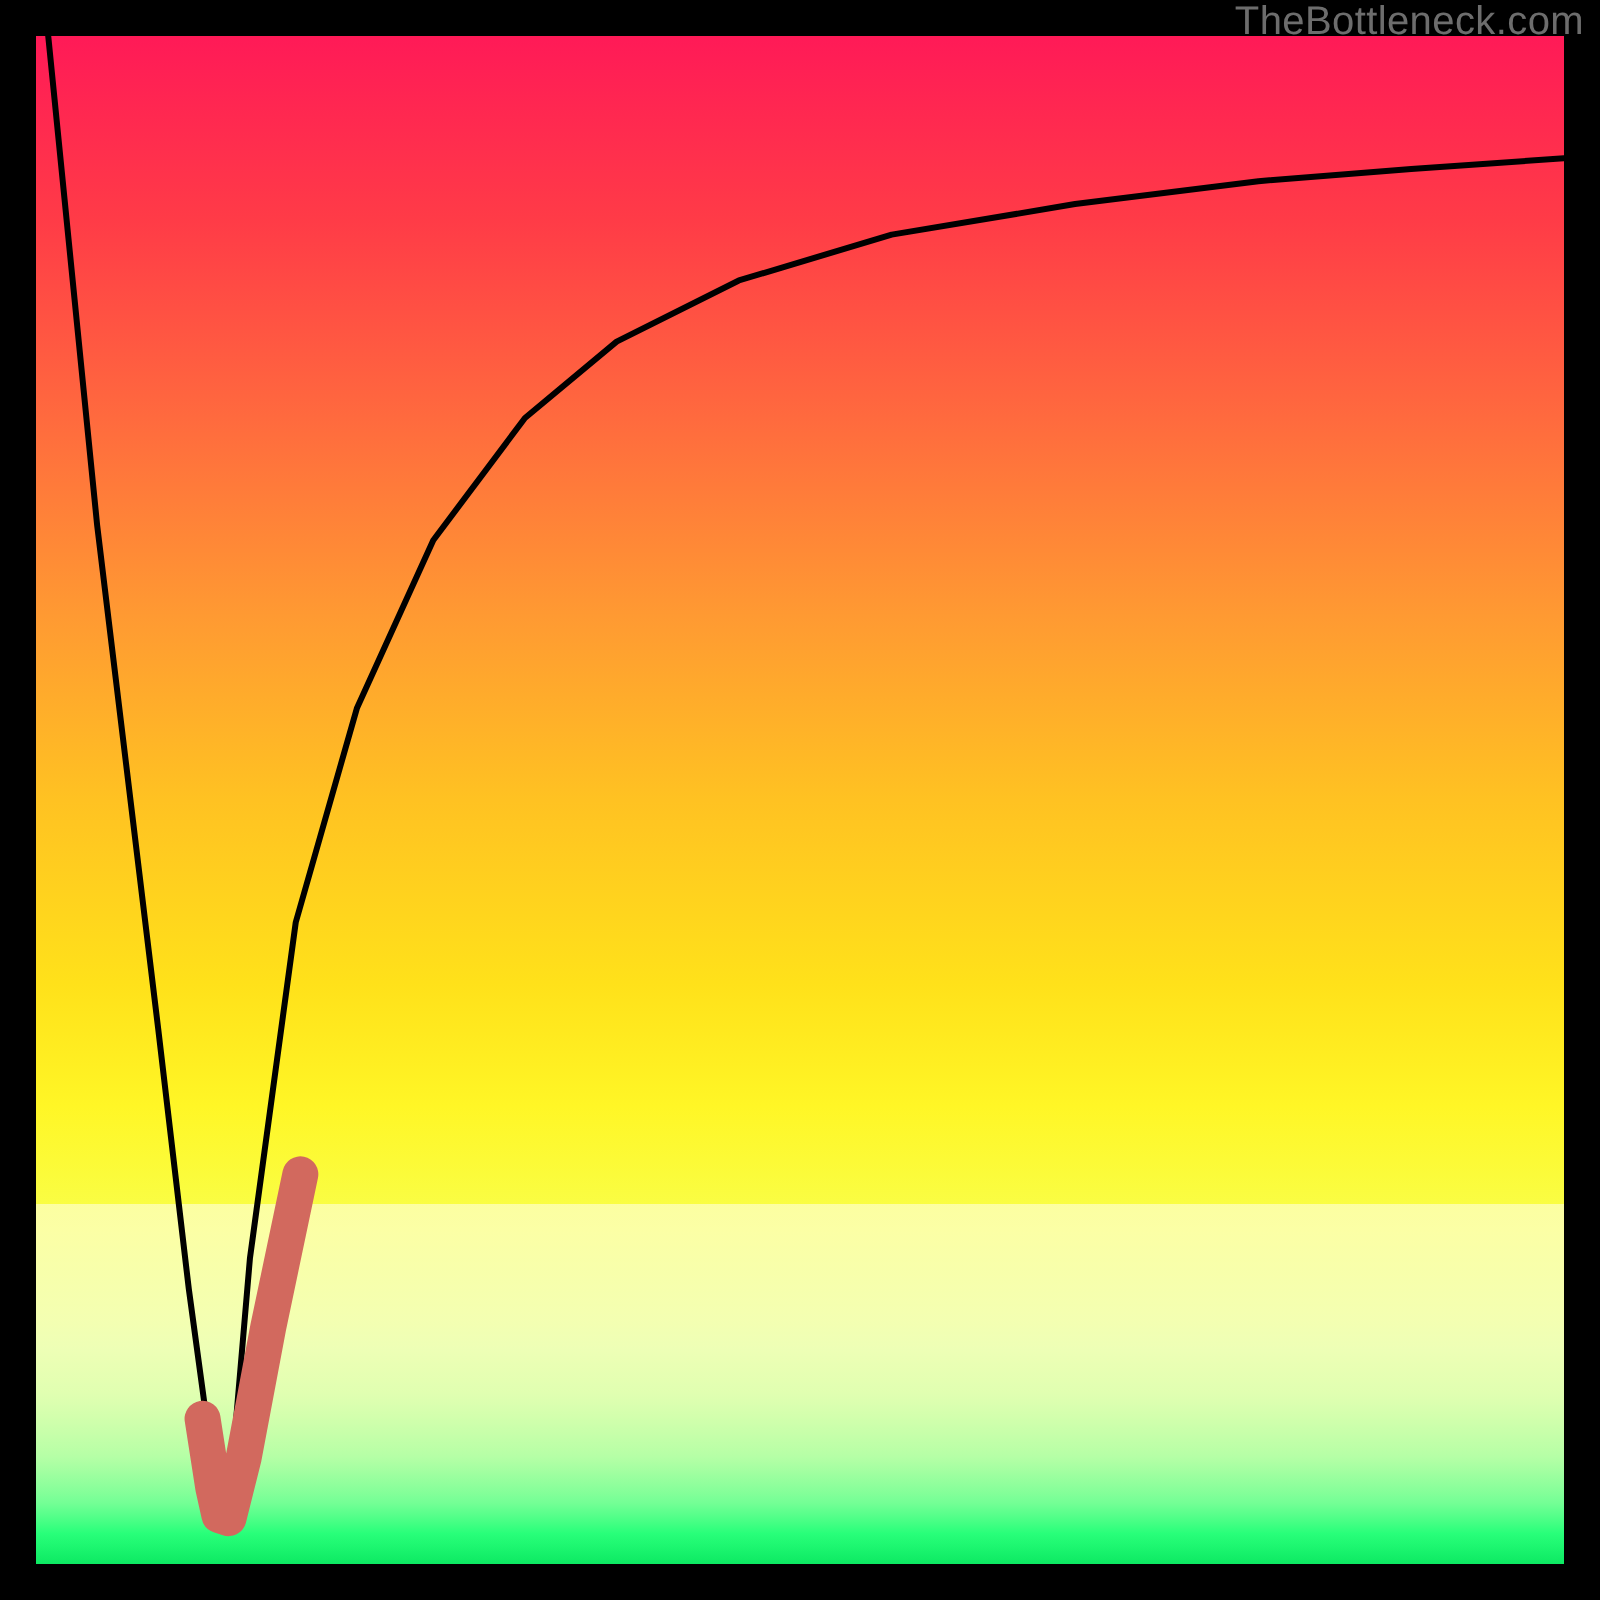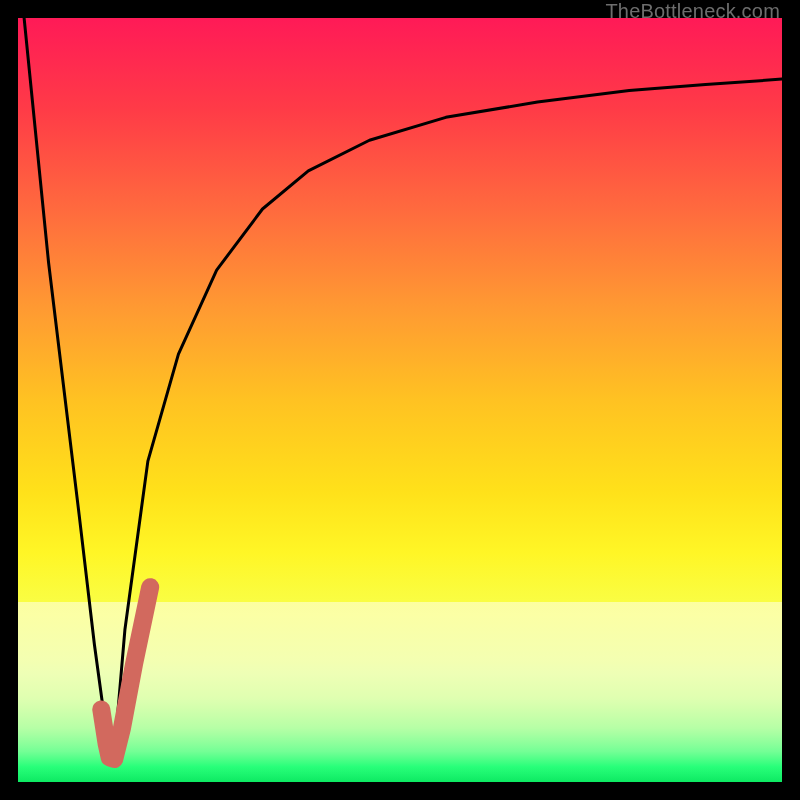--- a/index.html
+++ b/index.html
@@ -60,21 +60,21 @@
     position: absolute;
     left: 0;
     top: 0;
     width: 100%;
     height: 100%;
     overflow: visible;
   }
   .watermark {
     position: absolute;
     top: 0px;
-    right: 20px;
+    right: 8px;
     font-family: Arial, Helvetica, sans-serif;
     font-size: 20px;
     font-weight: 500;
     color: #6d6d6d;
     letter-spacing: 0.2px;
     pointer-events: none;
     user-select: none;
   }
 </style>
 </head>

